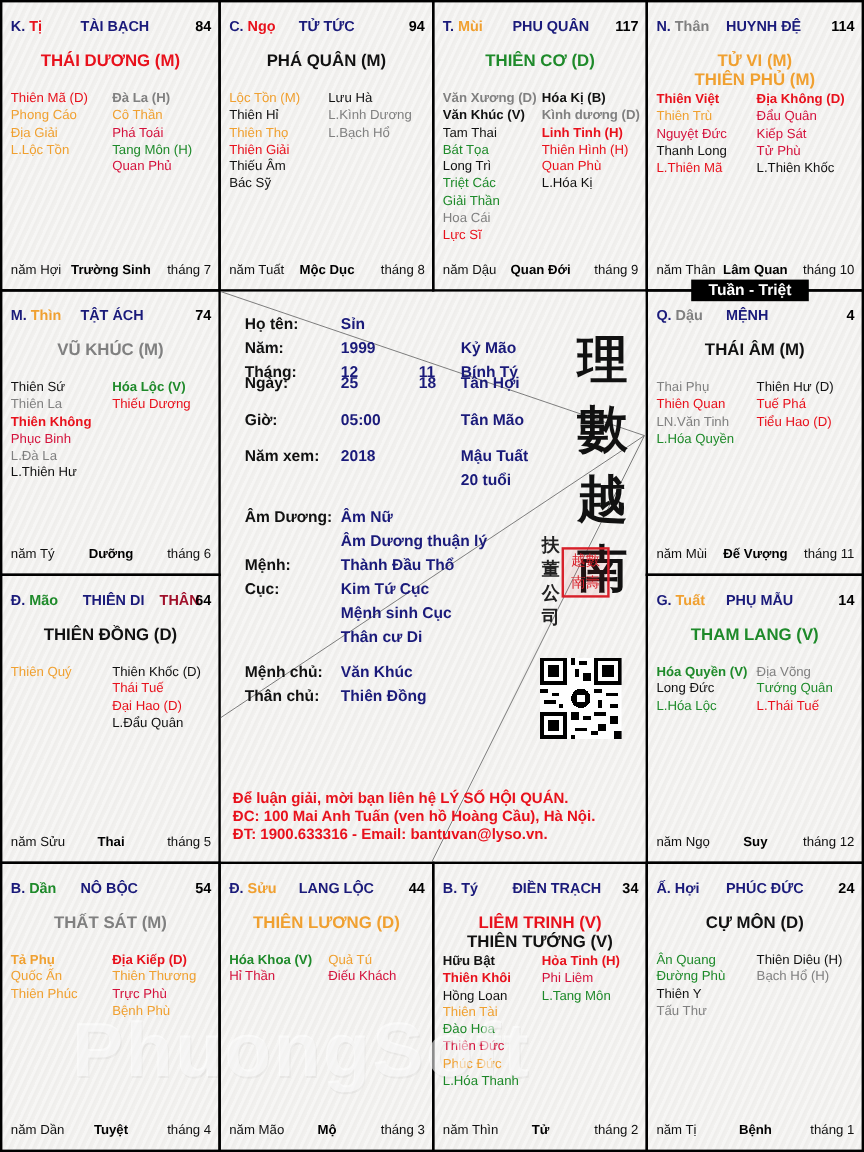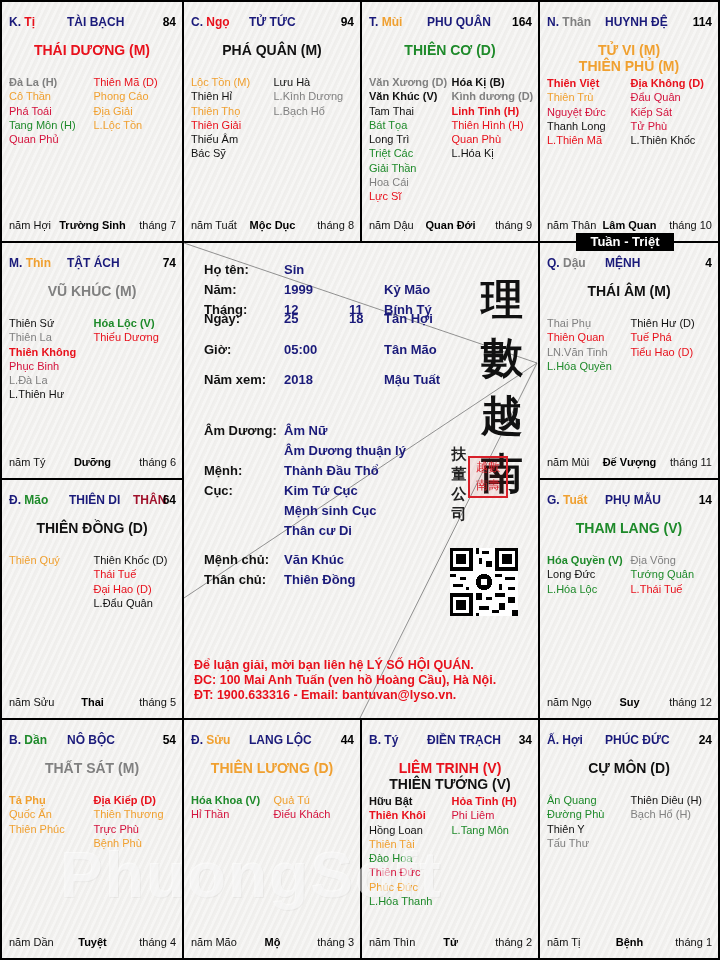--- a/index.html
+++ b/index.html
@@ -65,32 +65,32 @@
   <div class="cell" style="left:0;top:0;width:184px;height:243px;">
       <div class="cell-head">
         <span class="can"><span>K.</span> <span class="chi" style="color:#e8111c">Tị</span></span>
         <span class="palace" style="left:58px">TÀI BẠCH</span>
         <span class="num">84</span>
       </div>
       <div class="main-stars" style="top:40px">
         <div style="color:#e8111c">THÁI DƯƠNG (M)</div>
       </div>
       <div class="stars" style="top:73px">
+        <div class="col left">
+          <div class="star" style="color:#e8111c">Thiên Mã (D)</div>
+          <div class="star" style="color:#f0a030">Phong Cáo</div>
+          <div class="star" style="color:#f0a030">Địa Giải</div>
+          <div class="star" style="color:#f0a030">L.Lộc Tồn</div>
+        </div>
         <div class="col right">
           <div class="star b" style="color:#808080">Đà La (H)</div>
           <div class="star" style="color:#f0a030">Cô Thần</div>
           <div class="star" style="color:#d4123c">Phá Toái</div>
           <div class="star" style="color:#1e8a2a">Tang Môn (H)</div>
           <div class="star" style="color:#d4123c">Quan Phủ</div>
-        </div>
-        <div class="col left">
-          <div class="star" style="color:#e8111c">Thiên Mã (D)</div>
-          <div class="star" style="color:#f0a030">Phong Cáo</div>
-          <div class="star" style="color:#f0a030">Địa Giải</div>
-          <div class="star" style="color:#f0a030">L.Lộc Tồn</div>
         </div>
       </div>
       <div class="cell-foot">
         <span class="foot-year">năm Hợi</span>
         <span class="foot-stage">Trường Sinh</span>
         <span class="foot-month">tháng 7</span>
       </div>
     </div>
   <div class="cell" style="left:182px;top:0;width:180px;height:243px;">
       <div class="cell-head">
@@ -119,21 +119,21 @@
       <div class="cell-foot">
         <span class="foot-year">năm Tuất</span>
         <span class="foot-stage">Mộc Dục</span>
         <span class="foot-month">tháng 8</span>
       </div>
     </div>
   <div class="cell" style="left:360px;top:0;width:180px;height:243px;">
       <div class="cell-head">
         <span class="can"><span>T.</span> <span class="chi" style="color:#f0a030">Mùi</span></span>
         <span class="palace" style="left:58px">PHU QUÂN</span>
-        <span class="num">164</span>
+        <span class="num">117</span>
       </div>
       <div class="main-stars" style="top:40px">
         <div style="color:#1e8a2a">THIÊN CƠ (D)</div>
       </div>
       <div class="stars" style="top:73px">
         <div class="col left">
           <div class="star b" style="color:#808080">Văn Xương (D)</div>
           <div class="star b" style="color:#111111">Văn Khúc (V)</div>
           <div class="star" style="color:#111111">Tam Thai</div>
           <div class="star" style="color:#1e8a2a">Bát Tọa</div>
@@ -450,20 +450,23 @@
     </div>
     <div class="info" style="left:22px;top:99px;width:260px;height:20px;">
       <span class="lbl">Giờ:</span>
       <span class="val" style="left:80px">05:00</span>
       <span class="val" style="left:180px">Tân Mão</span>
     </div>
     <div class="info" style="left:22px;top:129px;width:260px;height:20px;">
       <span class="lbl">Năm xem:</span>
       <span class="val" style="left:80px">2018</span>
       <span class="val" style="left:180px">Mậu Tuất</span>
+    </div>
+    <div class="info" style="left:22px;top:149px;width:260px;height:20px;">
+      <span class="val" style="left:180px">20 tuổi</span>
     </div>
 
     <div class="info" style="left:22px;top:180px;width:260px;height:20px;">
       <span class="lbl">Âm Dương:</span>
       <span class="val" style="left:80px">Âm Nữ</span>
     </div>
     <div class="info" style="left:22px;top:200px;width:260px;height:20px;">
       <span class="val" style="left:80px">Âm Dương thuận lý</span>
     </div>
     <div class="info" style="left:22px;top:220px;width:260px;height:20px;">

